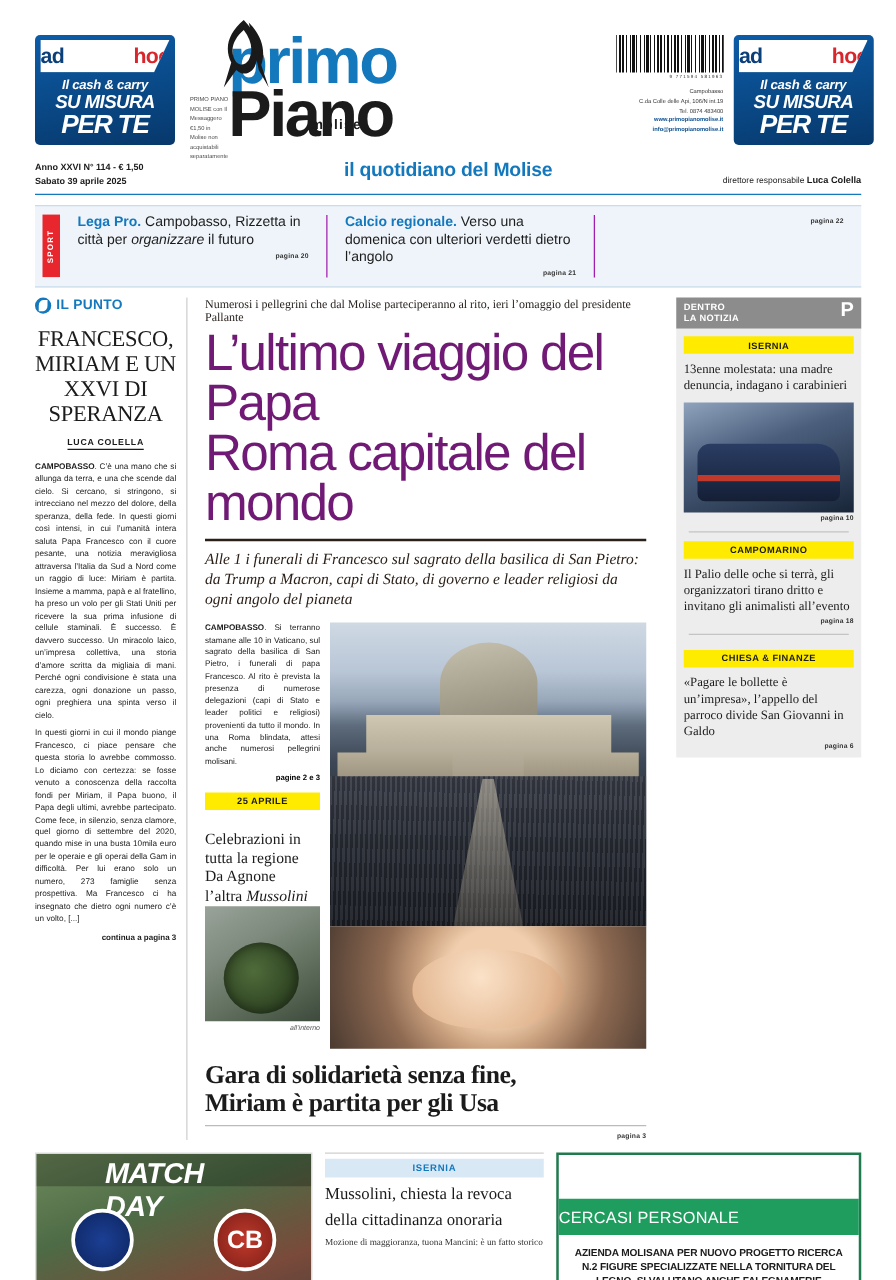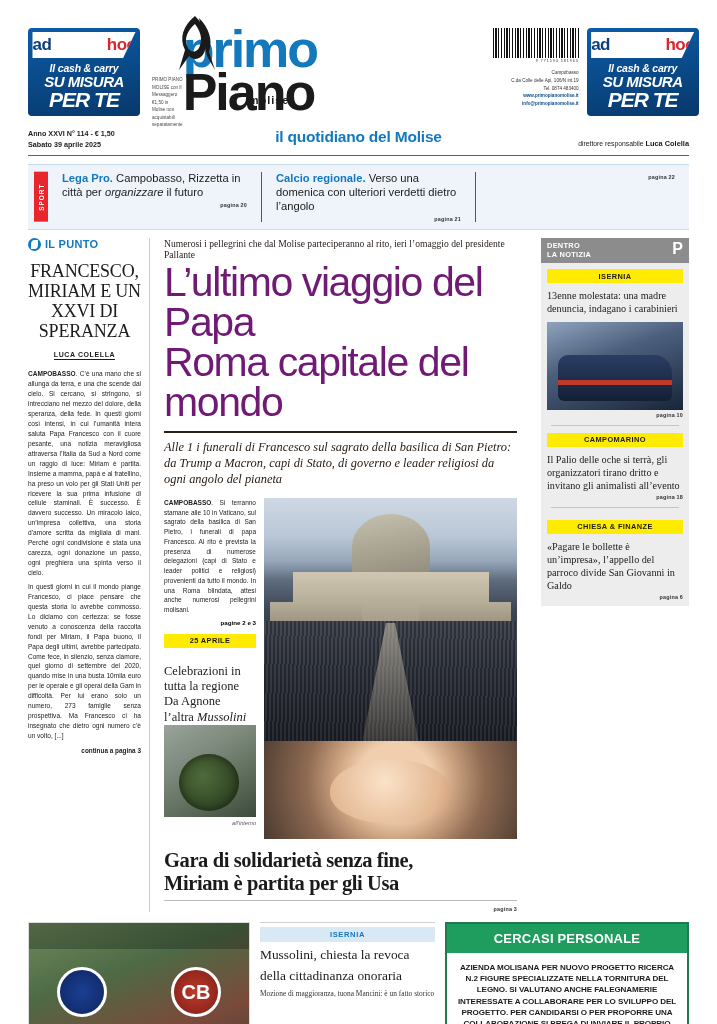--- a/index.html
+++ b/index.html
@@ -222,21 +222,21 @@
   .md-title { position:absolute; top:2px; left:50%; transform:translateX(-50%); font-size:23px; font-weight:bold; color:#fff; letter-spacing:-0.5px; font-style:italic;}
   .md-logo-l, .md-logo-r { position:absolute; top:44px; width:50px; height:50px; border-radius:50%; border:3px solid #fff; }
   .md-logo-l { left:28px; background:radial-gradient(circle,#1c3f94,#0d2560); }
   .md-logo-r { right:28px; background:radial-gradient(circle,#c0392b,#7d1f18); display:flex; align-items:center; justify-content:center; color:#fff; font-weight:bold; font-size:20px;}
 
   .b-mid-rule { height:1px; background:#cfcfcf; }
   .mus-h { font-family:"Liberation Serif", serif; font-size:13.4px; line-height:1.18; color:#1b1b1b; margin-top:5px;}
   .mus-sub { font-family:"Liberation Serif", serif; font-size:7.4px; color:#333; margin-top:5px; }
 
   .cercasi { border:2px solid #1f7a4d; }
-  .cercasi-h { background:#1f9d5e; color:#fff; text-align:center; font-weight:bold; font-size:13px; padding:7px 0; letter-spacing:0.2px;}
+  .cercasi-h { background:#1f9d5e; color:#fff; text-align:left; font-weight:normal; font-size:13px; padding:7px 0; letter-spacing:0.2px;margin-top:35px;}
   .cercasi-b { padding:9px 8px 10px 8px; text-align:center; font-size:8.1px; line-height:1.38; font-weight:bold; color:#1b1b1b; letter-spacing:-0.1px;}
 </style>
 </head>
 <body>
 
 <div class="page">
 
   <div class="masthead">
 
     <div class="adhoc">
@@ -428,20 +428,21 @@
         </div>
       </div>
     </div>
   </div>
 
   <div class="bottom">
 
     <div class="b-left">
       <div class="matchday">
         <div class="md-top"></div>
+        <div class="md-title">MATCH DAY</div>
         <div class="md-logo-l"></div>
         <div class="md-logo-r">CB</div>
 
       </div>
     </div>
 
     <div class="b-mid">
       <div class="b-mid-rule"></div>
       <div class="kicker-blue" style="margin-top:4px;">ISERNIA</div>
       <div class="mus-h">Mussolini, chiesta la revoca</div>

